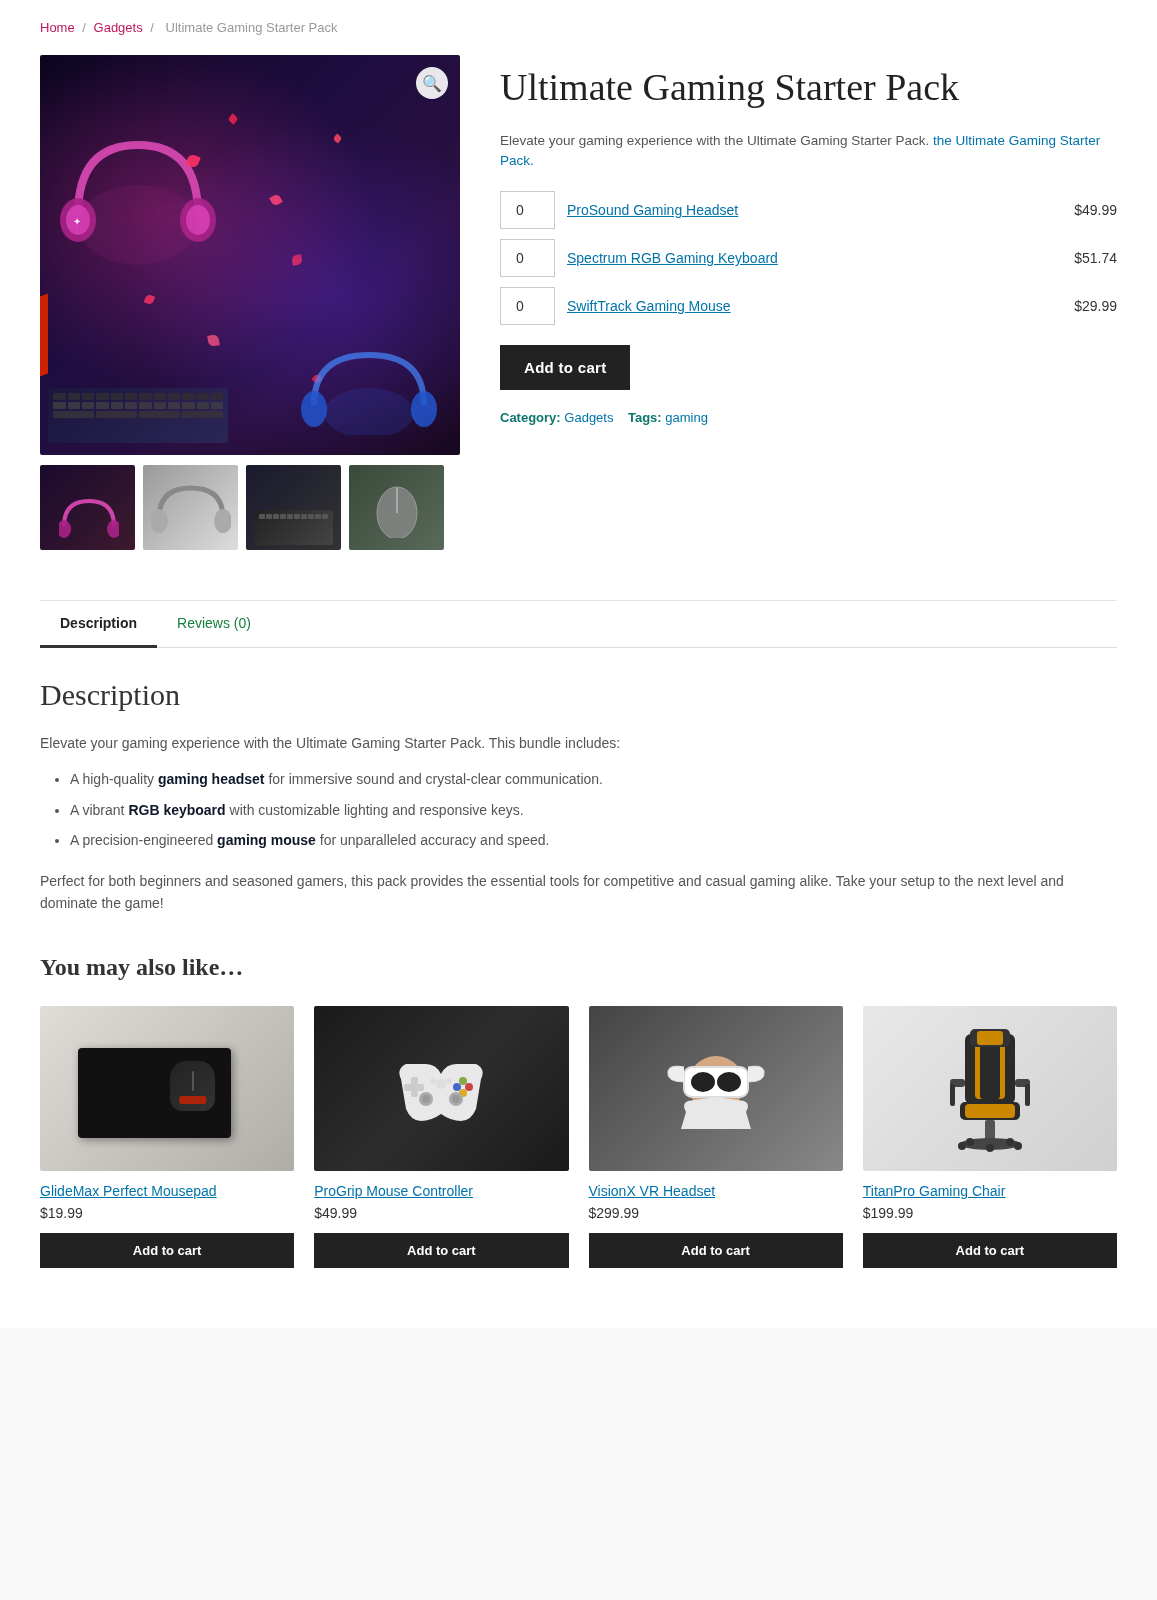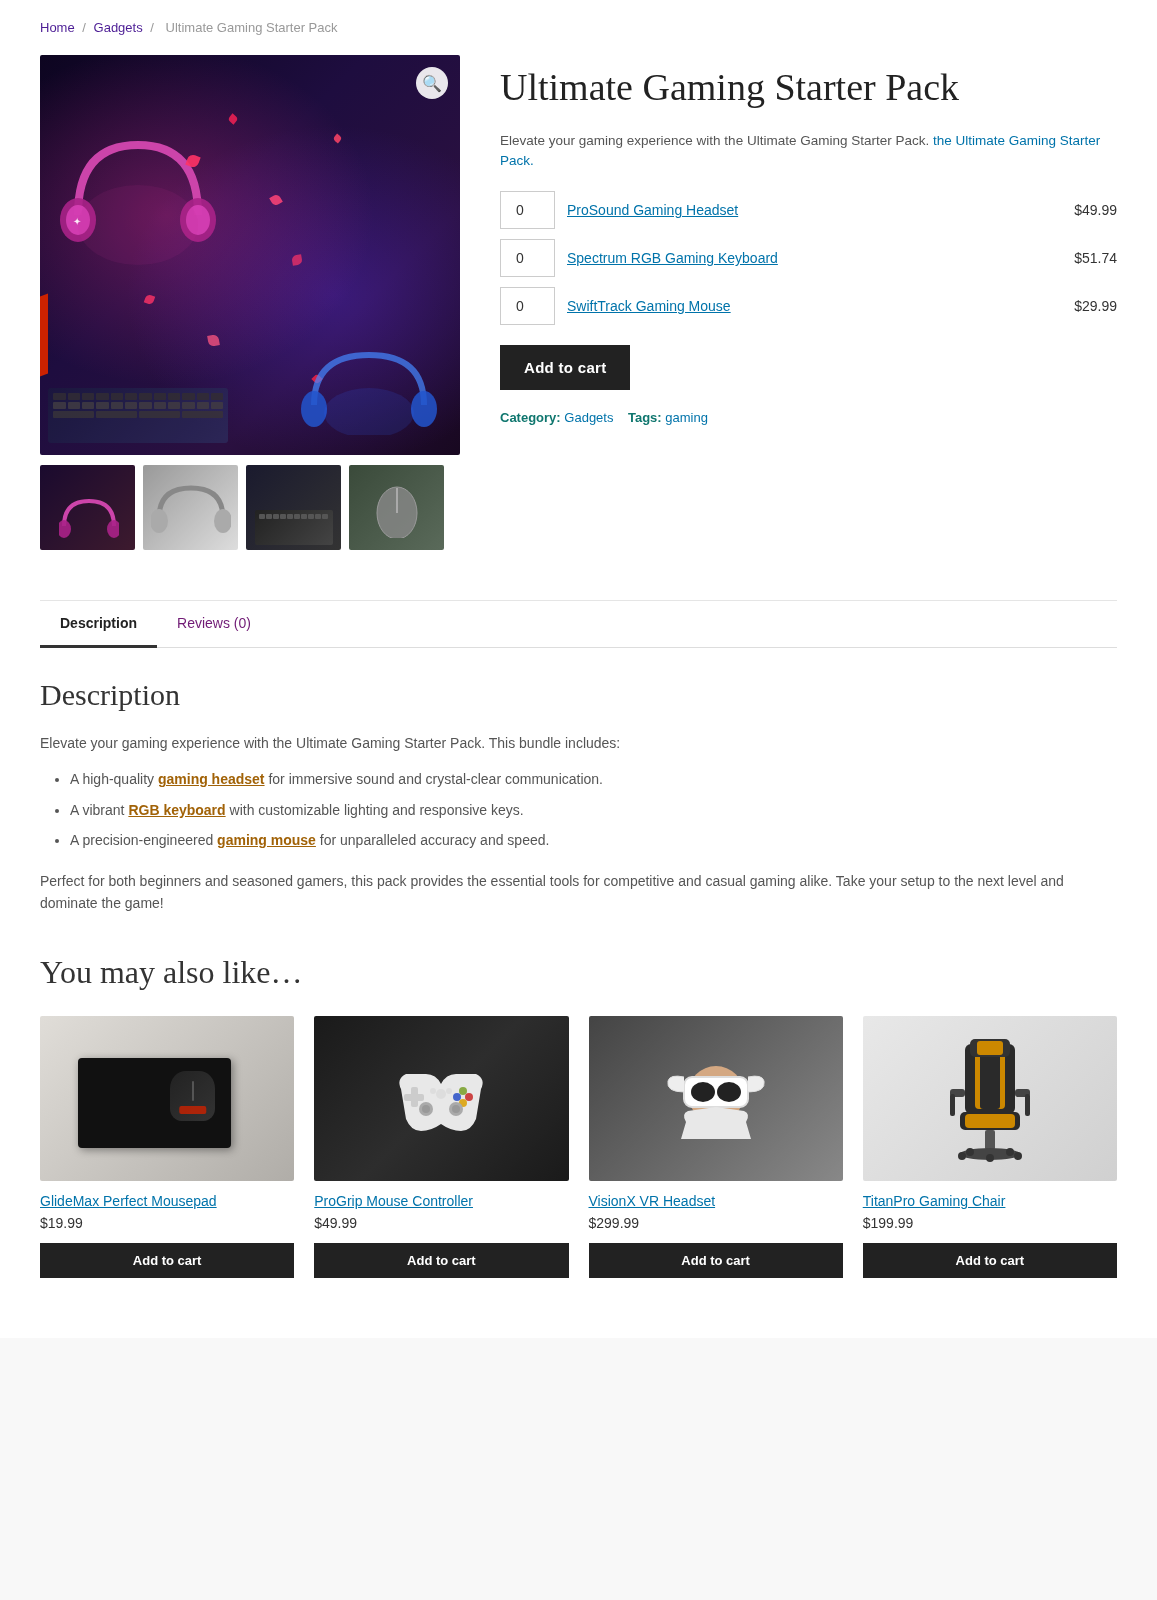--- a/index.html
+++ b/index.html
@@ -1,21 +1,21 @@
 <!DOCTYPE html>
 <html><head>
   <meta charset="utf-8">
   <style>
     * { box-sizing: border-box; margin: 0; padding: 0; }
     body { font-family: -apple-system, BlinkMacSystemFont, "Segoe UI", Arial, sans-serif; background: #f8f8f8; color: #333; font-size: 14px; }
     .page-wrapper { max-width: 1157px; margin: 0 auto; background: #fff; padding: 20px 40px 60px; }
     
     
     .breadcrumb { font-size: 13px; color: #666; margin-bottom: 20px; }
-    .breadcrumb a { color: #4c1d95; text-decoration: none; }
+    .breadcrumb a { color: #be185d; text-decoration: none; }
     .breadcrumb span { margin: 0 4px; color: #999; }
 
     
     .product-section { display: flex; gap: 40px; margin-bottom: 50px; }
     
     
     .product-images { flex: 0 0 420px; }
     .main-image { position: relative; width: 420px; height: 400px; background: linear-gradient(135deg, #1a0a2e 0%, #2d1b5e 30%, #1a0a2e 60%, #3d1a2e 100%); border-radius: 2px; overflow: hidden; margin-bottom: 10px; }
     .main-image-inner { width: 100%; height: 100%; background: 
       radial-gradient(ellipse at 30% 40%, rgba(255,50,150,0.3) 0%, transparent 50%),
@@ -50,33 +50,33 @@
     .add-to-cart-btn { background: #222; color: #fff; border: none; padding: 14px 24px; font-size: 15px; cursor: pointer; font-weight: 600; letter-spacing: 0.3px; margin-bottom: 20px; }
 
     
     .product-meta { font-size: 13px; color: #999; }
     .product-meta strong { color: #0f766e; }
     .product-meta a { color: #0073aa; text-decoration: none; }
 
     
     .tabs-section { border-top: 1px solid #e5e5e5; margin-bottom: 40px; padding-top: 0; }
     .tab-list { display: flex; gap: 0; border-bottom: 1px solid #ddd; margin-bottom: 30px; }
-    .tab { padding: 14px 20px; font-size: 14px; cursor: pointer; color: #701a75; border-bottom: 3px solid transparent; margin-bottom: -1px; }
+    .tab { padding: 14px 20px; font-size: 14px; cursor: pointer; color: #15803d; border-bottom: 3px solid transparent; margin-bottom: -1px; }
     .tab.active { border-bottom: 3px solid #333; font-weight: 700; color: #222; }
 
     
     .description-section h2 { font-size: 30px; font-weight: 400; margin-bottom: 20px; font-family: Georgia, serif; }
     .description-intro { font-size: 14px; color: #555; margin-bottom: 14px; line-height: 1.6; }
     .description-list { list-style: disc; padding-left: 30px; margin-bottom: 18px; }
     .description-list li { margin-bottom: 8px; font-size: 14px; color: #555; line-height: 1.6; }
-    .description-list li strong { color: #a16207; font-weight: 700; text-decoration: underline; }
+    .description-list li strong { color: #0f172a; font-weight: 700; }
     .description-footer { font-size: 14px; color: #555; line-height: 1.6; }
 
     
-    .related-section h2 { font-size: 32px; font-weight: 400; margin-bottom: 25px; font-family: Georgia, serif; }
+    .related-section h2 { font-size: 24px; font-weight: 700; margin-bottom: 25px; font-family: Georgia, serif; }
     .related-grid { display: grid; grid-template-columns: repeat(4, 1fr); gap: 20px; }
     .product-card { cursor: pointer; }
     .product-card-image { width: 100%; height: 165px; border-radius: 2px; overflow: hidden; margin-bottom: 12px; }
     .img-mousepad { background: linear-gradient(135deg, #e8e8e0, #d0d0c8, #b0b0a8); position: relative; }
     .img-controller { background: linear-gradient(135deg, #1a1a1a, #2d2d2d, #1a1a1a); display: flex; align-items: center; justify-content: center; }
     .img-vr { background: linear-gradient(135deg, #555, #777, #999); display: flex; align-items: center; justify-content: center; }
     .img-chair { background: linear-gradient(135deg, #e8e8e8, #d0d0d0, #c0c0c0); display: flex; align-items: center; justify-content: center; }
     .product-card-name { font-size: 14px; color: #0073aa; text-decoration: underline; margin-bottom: 6px; }
     .product-card-price { font-size: 14px; color: #333; margin-bottom: 12px; }
     .product-card-btn { background: #222; color: #fff; border: none; padding: 10px 16px; font-size: 13px; cursor: pointer; font-weight: 600; width: 100%; }

